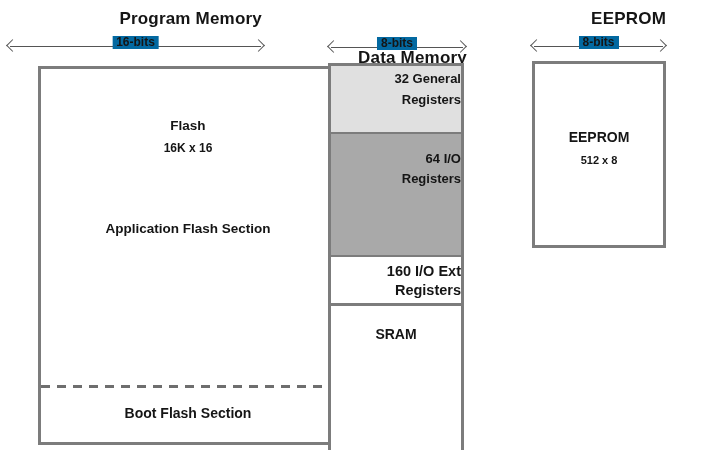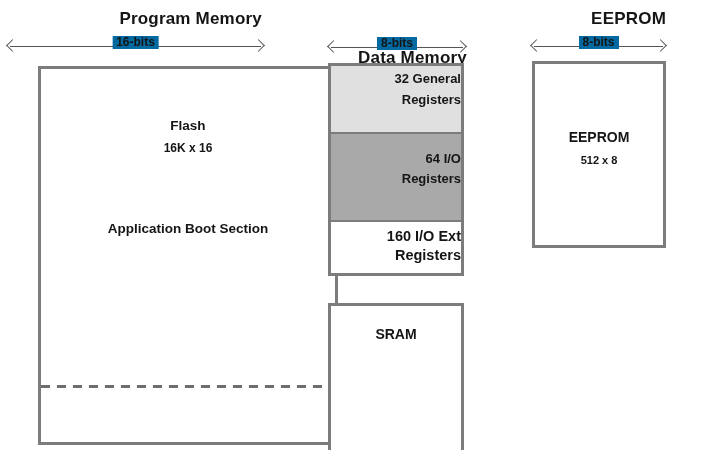--- a/index.html
+++ b/index.html
@@ -47,21 +47,21 @@
   .dashline {
     position: absolute; left: 0; right: 0; top: 316px; height: 3px;
     background: repeating-linear-gradient(90deg, var(--dash, #6e6e6e) 0 9px, transparent 9px 16px);
   }
   .pm-boot  { top: 336px; font-size: 14px; }
 
   
   .stack { position: absolute; left: 328px; top: 63px; width: 136px; border: 3px solid var(--border, #7c7c7c); box-sizing: border-box; background: #fff; }
   .seg { text-align: right; box-sizing: border-box; font-size: 13px; line-height: 21px; }
   .seg-gpr   { height: 66px;  background: var(--gprFill, #e0e0e0); padding-top: 2px; }
-  .seg-io    { height: 88px; background: var(--ioFill, #a9a9a9); border-top: 2px solid var(--border, #7c7c7c); padding-top: 15px; line-height: 20px; }
+  .seg-io    { height: 123px; background: var(--ioFill, #a9a9a9); border-top: 2px solid var(--border, #7c7c7c); padding-top: 15px; line-height: 20px; }
   .seg-ioext { height: 53px;  background: #ffffff; border-top: 2px solid var(--border, #7c7c7c); padding-top: 5px; font-size: 14.5px; line-height: 19px; }
 
   
   .dm-sram { left: 328px; top: 303px; width: 136px; height: 153px; }
   .sram-name { top: 20px; font-size: 14px; }
   .sram-size { top: 45px; font-size: 16px; }
 
   
   .ee-box { left: 532px; top: 61px; width: 134px; height: 187px; }
   .ee-name { top: 65px; font-size: 14px; }
@@ -77,22 +77,23 @@
   <div class="dim pm-dim">
     <span class="dline"></span>
     <span class="chev cl"></span>
     <span class="chev cr"></span>
     <span class="dlabel">16-bits</span>
   </div>
 
   <div class="box pm-box">
     <div class="t pm-flash">Flash</div>
     <div class="t pm-size">16K x 16</div>
-    <div class="t pm-app">Application Boot Section</div>
+    <div class="t pm-app">Application Flash Section</div>
     <div class="dashline"></div>
+    <div class="t pm-boot">Boot Flash Section</div>
   </div>
 
   <div class="title dm-title">Data Memory</div>
 
   <div class="dim dm-dim">
     <span class="dline"></span>
     <span class="chev cl"></span>
     <span class="chev cr"></span>
     <span class="dlabel">8-bits</span>
   </div>

